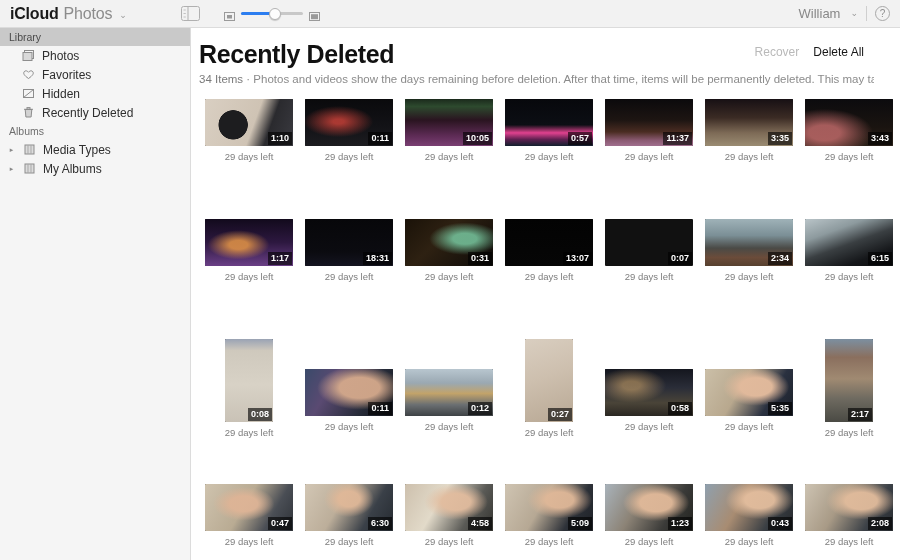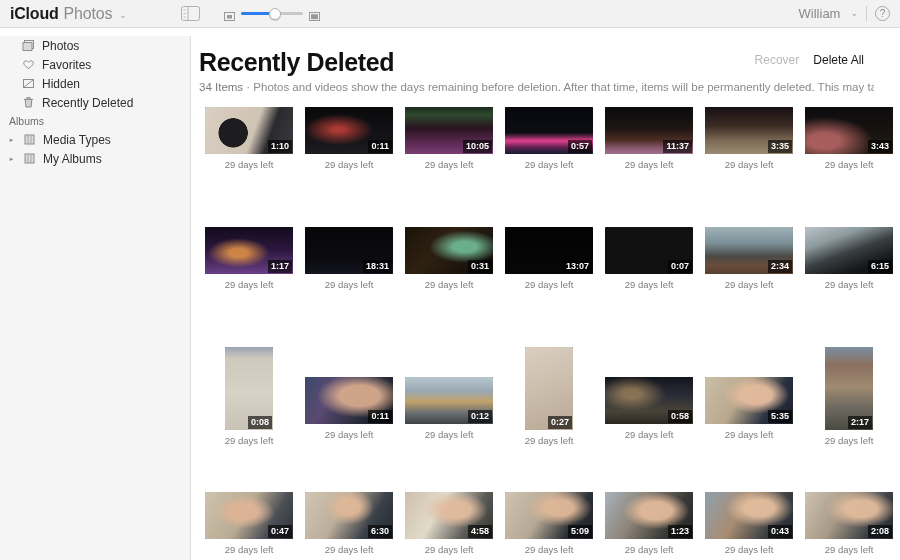--- a/index.html
+++ b/index.html
@@ -2,21 +2,21 @@
 <html><head>
 <meta charset="utf-8">
 <style>
   * { box-sizing: border-box; margin: 0; padding: 0; }
   html, body {
     width: 900px; height: 560px;
     font-family: "Liberation Sans", sans-serif;
     background: #ffffff;
     overflow: hidden;
   }
-  .app { position: relative; width: 900px; height: 560px; display: flex; flex-direction: column; gap: 8px; }
+  .app { position: relative; width: 900px; height: 560px; display: flex; flex-direction: column; }
 
   
   .toolbar {
     height: 28px; flex: 0 0 28px;
     background: #f2f2f2;
     border-bottom: 1px solid #dcdcdc;
     display: flex; align-items: center;
     position: relative;
   }
   .brand { display: flex; align-items: baseline; gap: 5px; padding-left: 10px; }
@@ -162,20 +162,21 @@
       <span class="chev">⌄</span>
       <span class="tb-div"></span>
       <span class="help-btn">?</span>
     </div>
   </div>
 
   <div class="body">
 
     <div class="sidebar">
 
+      <div class="sb-section hl">Library</div>
 
       <div class="sb-item">
         <span class="ico">
           <svg width="13" height="13" viewBox="0 0 13 13">
             <rect x="2.5" y="1.5" width="9" height="8" fill="none" stroke="#8d8d8d"></rect>
             <rect x="1" y="3.5" width="9" height="8" fill="#d9d9d9" stroke="#8d8d8d"></rect>
           </svg>
         </span>
         <span>Photos</span>
       </div>

